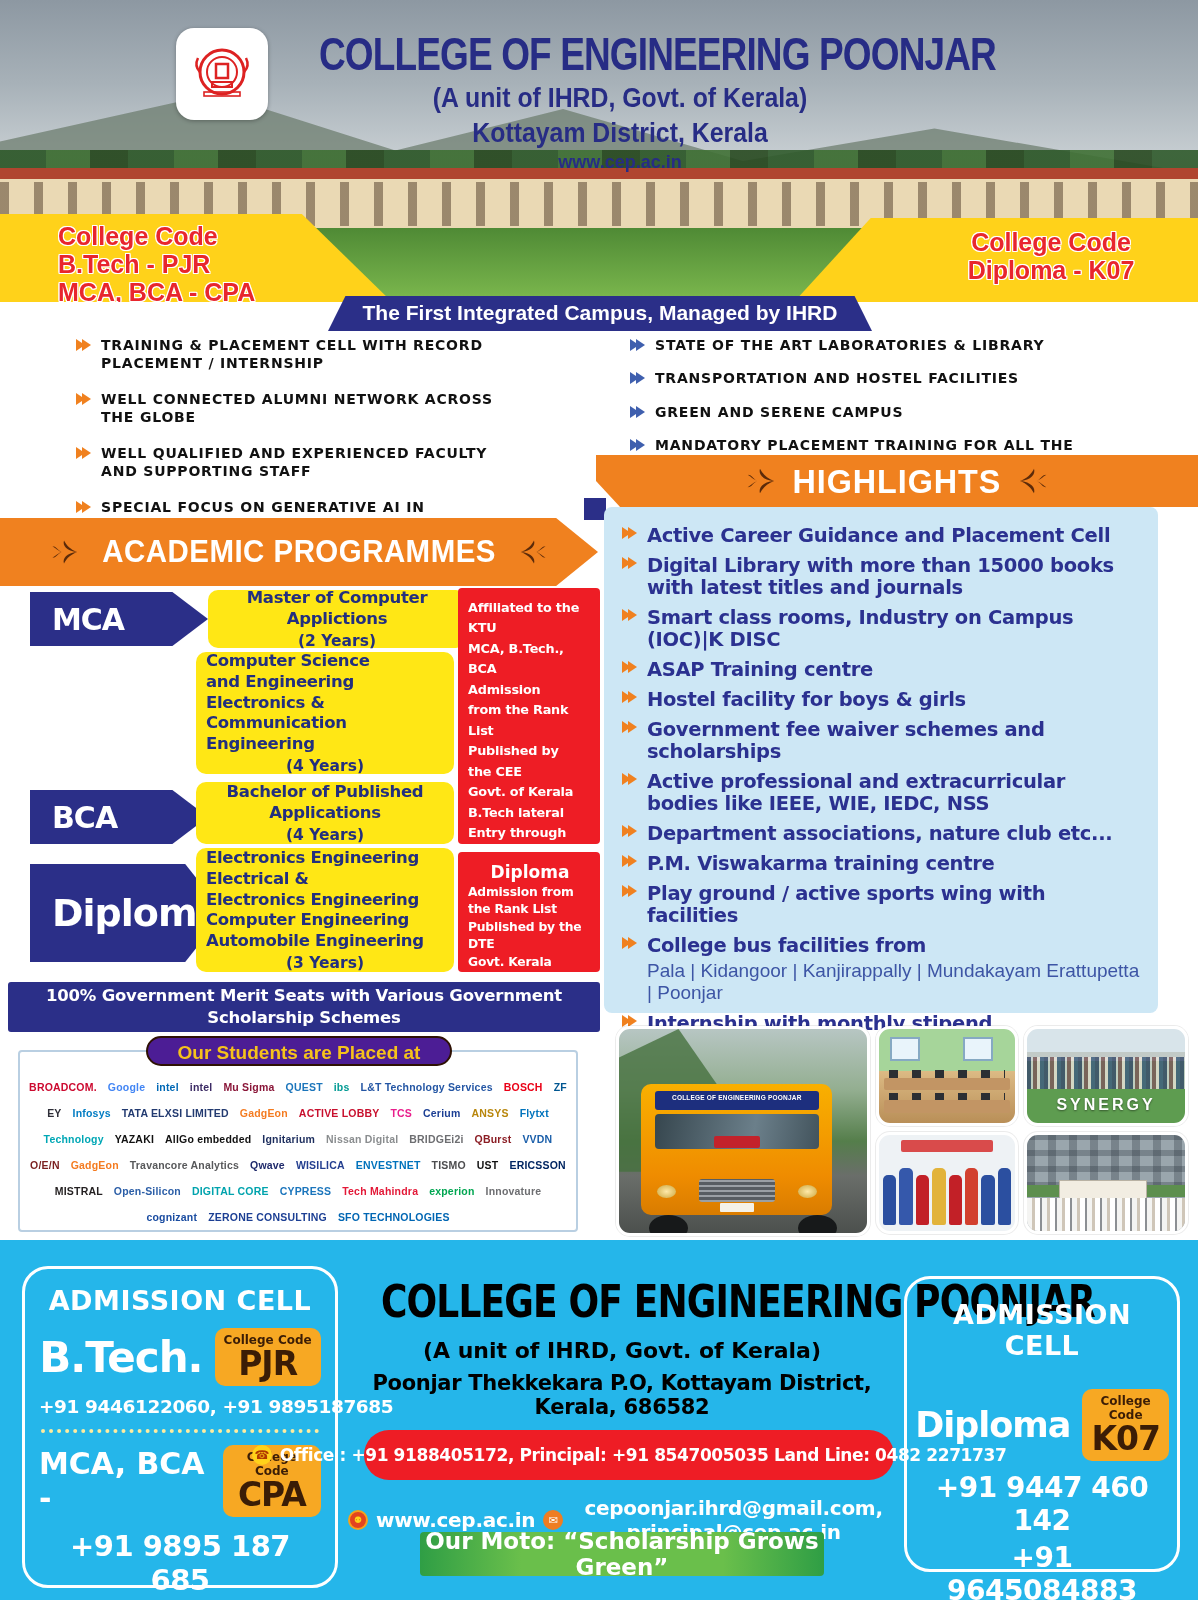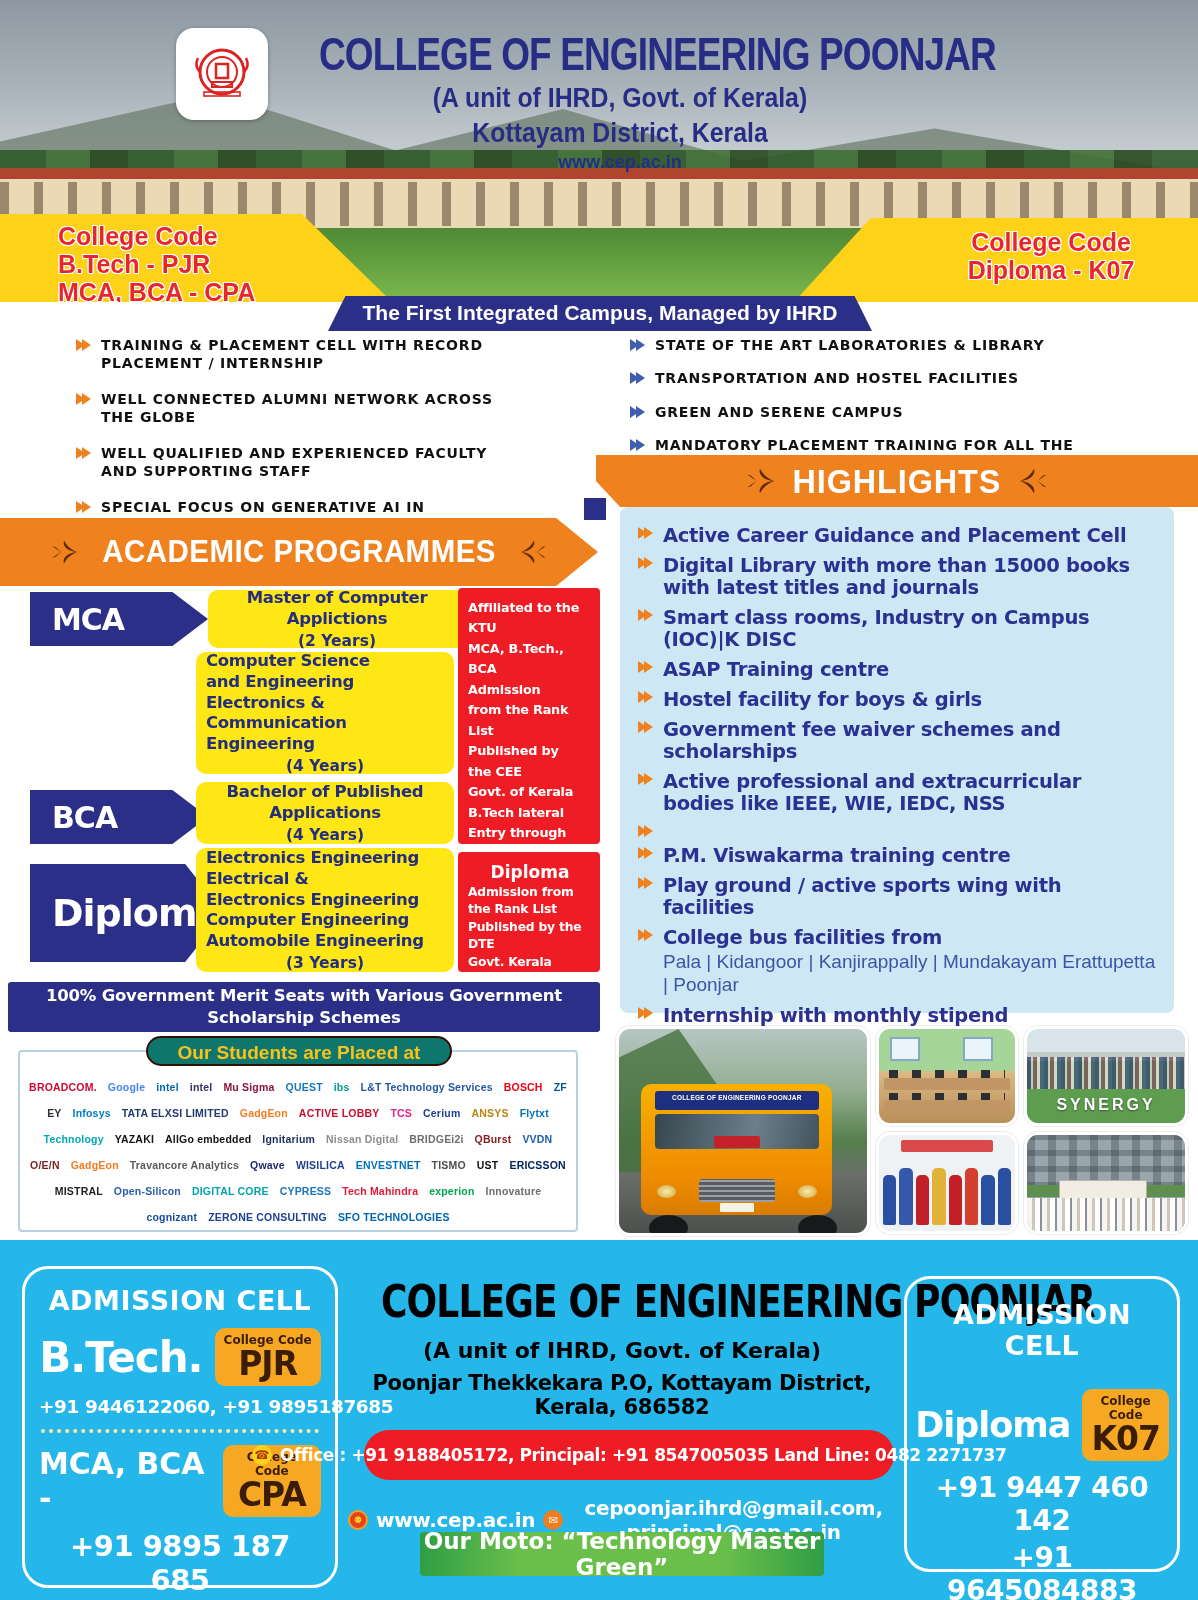--- a/index.html
+++ b/index.html
@@ -62,21 +62,21 @@
   .featR .arr{color:#3f5fae;}
 
   
   .hlban{left:596px;top:455px;width:602px;height:52px;background:#f0811f;
     clip-path:polygon(0 0,100% 0,100% 100%,4% 100%,0 50%);
     display:flex;align-items:center;justify-content:center;gap:12px;}
   .hlban .t{color:#fff;font-size:34px;font-weight:800;letter-spacing:1px;transform:scaleX(.95);}
   .accentsq{left:584px;top:498px;width:22px;height:22px;background:#2b2f88;}
   .orn{color:#5c2b0a;display:inline-flex;}
   .orn.fl{transform:scaleX(-1);}
-  .hlpanel{left:620px;top:507px;width:554px;height:506px;background:#cde7f5;border-radius:8px;
+  .hlpanel{left:604px;top:507px;width:554px;height:506px;background:#cde7f5;border-radius:8px;
     padding:18px 16px 10px 18px;box-sizing:border-box;display:flex;flex-direction:column;gap:8px;}
   .hlitem{display:flex;gap:10px;align-items:flex-start;}
   .hlitem .arr{color:#f0811f;margin-top:2px;}
   .hltext{font-size:19.5px;font-weight:800;color:#2b3190;line-height:1.13;
     font-family:"DejaVu Sans",sans-serif;letter-spacing:-.3px;}
   .hlsub{font-size:19px;font-weight:400;color:#3d55a5;line-height:1.2;margin-top:2px;}
   .hlsub:empty{display:none;}
 
   
   .acban{left:0;top:518px;width:598px;height:68px;background:#f0811f;
@@ -98,21 +98,21 @@
   .redp .rtitle{font-size:17px;font-weight:800;text-align:center;margin-bottom:2px;}
   .redp.p2 .body{line-height:1.42;font-size:12.3px;}
   .merit{left:8px;top:982px;width:592px;height:50px;background:#2b2f88;color:#fff;
     display:flex;flex-direction:column;align-items:center;justify-content:center;
     font-size:16.5px;font-weight:700;line-height:1.35;text-align:center;border-radius:3px;
     font-family:"DejaVu Sans",sans-serif;letter-spacing:-.2px;}
 
   
   .logosbox{left:18px;top:1050px;width:560px;height:182px;background:#fff;
     border:2px solid #b9cfe2;border-radius:4px;box-sizing:border-box;}
-  .lpill{left:146px;top:1036px;width:306px;height:30px;background:#0f766e;border-radius:16px;
+  .lpill{left:146px;top:1036px;width:306px;height:30px;background:#4c1d95;border-radius:16px;
     color:#f6c21b;font-size:19px;font-weight:800;text-align:center;line-height:29px;
     border:2px solid #2e1104;box-sizing:border-box;}
   .wall{position:absolute;left:8px;top:26px;width:540px;height:148px;display:flex;flex-wrap:wrap;
     column-gap:11px;row-gap:7px;align-content:space-around;justify-content:center;align-items:center;}
   .brand{font-size:10.5px;font-weight:800;white-space:nowrap;letter-spacing:.2px;}
 
   
   .photo{border:3px solid #fff;border-radius:14px;overflow:hidden;box-sizing:border-box;
     box-shadow:0 0 0 1px rgba(0,0,0,.08);}
   
@@ -413,20 +413,24 @@
           <div class="hltext">Active professional and extracurricular bodies like IEEE, WIE, IEDC, NSS</div>
 
         </div>
       </div>
 
       <div class="hlitem">
         <span class="arr">
           <i></i>
           <i></i>
         </span>
+        <div>
+          <div class="hltext">Department associations, nature club etc...</div>
+
+        </div>
       </div>
 
       <div class="hlitem">
         <span class="arr">
           <i></i>
           <i></i>
         </span>
         <div>
           <div class="hltext">P.M. Viswakarma training centre</div>
 
@@ -714,21 +718,21 @@
       <div class="fc-pill">
         <span class="icn phone">☎</span>
         <span>Office : +91 9188405172, Principal: +91 8547005035 Land Line: 0482 2271737</span>
       </div>
       <div class="fc-web">
         <span class="icn globe">⚉</span>
         <span>www.cep.ac.in</span>
         <span class="icn mail">✉</span>
         <span>cepoonjar.ihrd@gmail.com, principal@cep.ac.in</span>
       </div>
-      <div class="fc-motto">Our Moto: “Technology Master Green”</div>
+      <div class="fc-motto">Our Moto: “Scholarship Grows Green”</div>
     </div>
 
     <div class="fpanel fpR">
       <div class="fp-title">ADMISSION CELL</div>
       <div class="fprow" style="margin-top:28px;">
         <span class="fp-prog">Diploma</span>
         <span class="badge">
           <div class="bt">College Code</div>
           <div class="bc">K07</div>
         </span>

